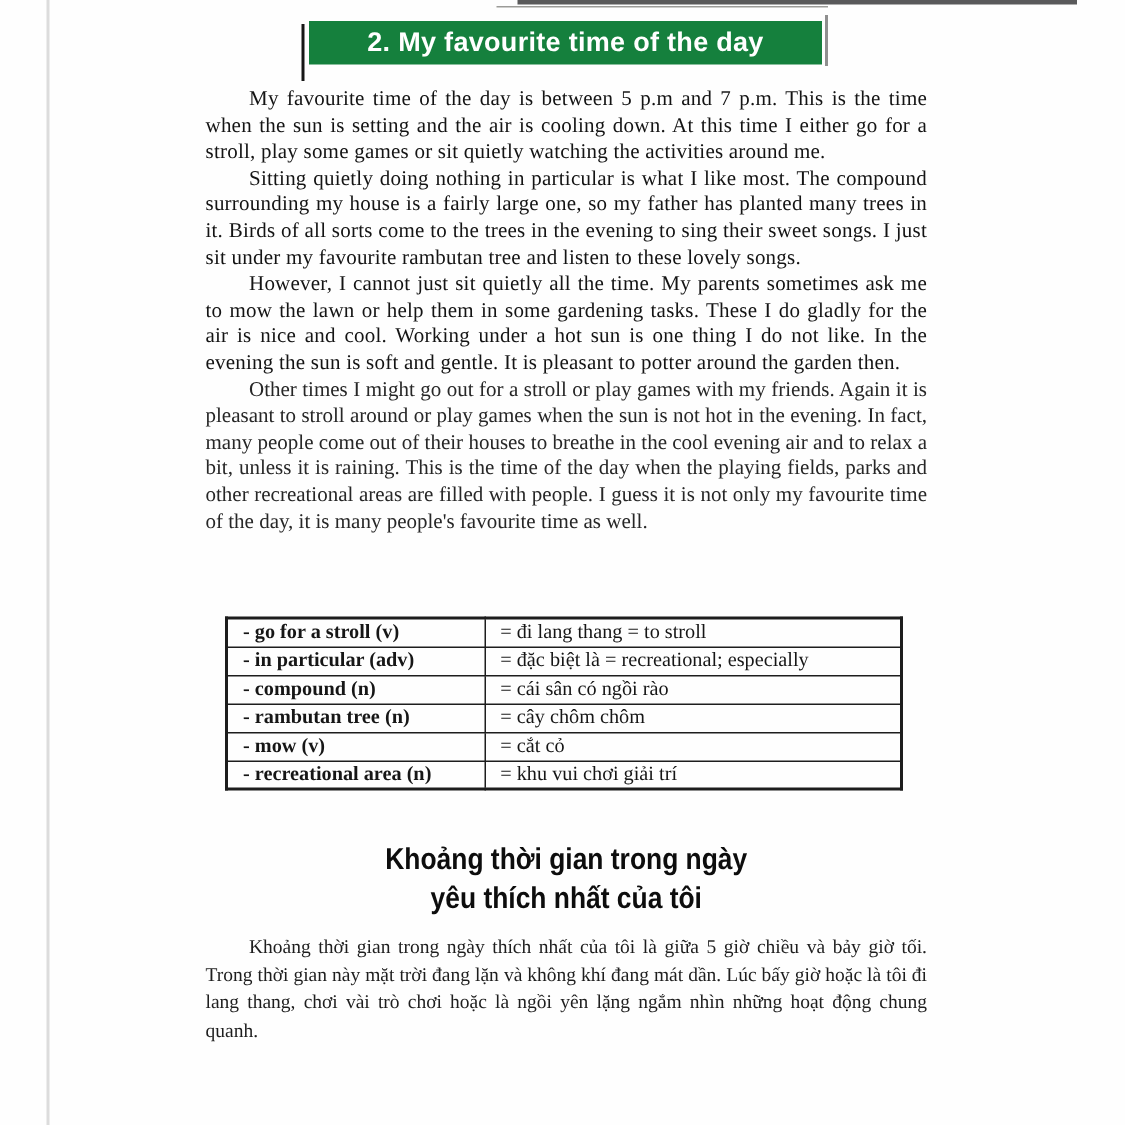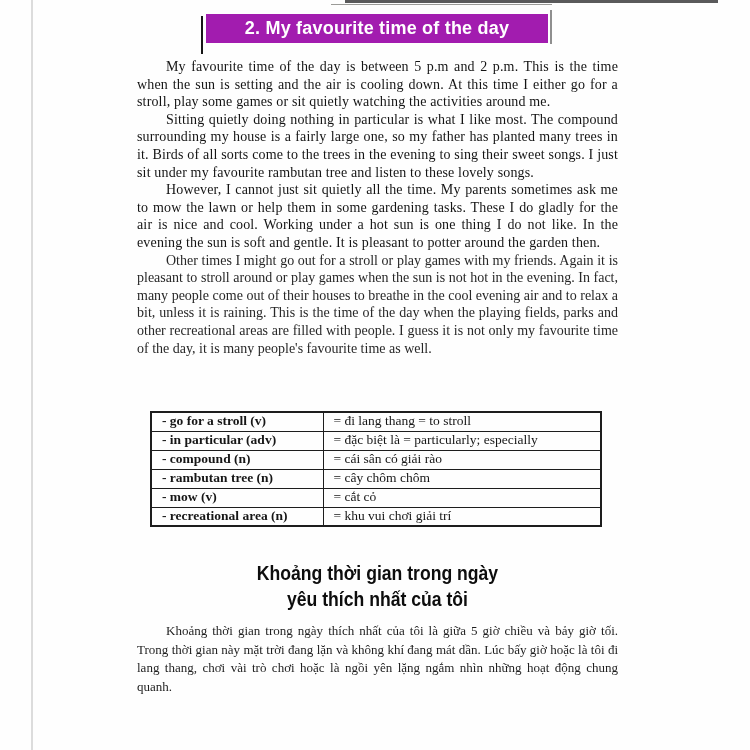--- a/index.html
+++ b/index.html
@@ -14,21 +14,21 @@
   .page { position: absolute; inset: 0; background: #fefefe; }
 
   
   .page-edge-line { position: absolute; left: 31px; top: 0; width: 2px; height: 750px; background: #dcdcdc; }
   .photo-top-line-1 { position: absolute; left: 345px; top: 0; width: 373px; height: 3px; background: #5a5a5b; }
   .photo-top-line-2 { position: absolute; left: 331px; top: 4px; width: 221px; height: 1px; background: #9b9b98; }
 
   
   .title-bar {
     position: absolute; left: 206px; top: 14px; width: 342px; height: 29px;
-    background: #a21caf;
+    background: #15803d;
     display: flex; align-items: center; justify-content: center;
   }
   .title-bar::before { content: ""; position: absolute; left: -5px; top: 2px; width: 2px; height: 38px; background: #161616; }
   .title-bar::after  { content: ""; position: absolute; right: -4px; top: -4px; width: 2px; height: 34px; background: #8f8f8f; }
   .title-text {
     color: #ffffff;
     font-family: "Liberation Sans", sans-serif;
     font-weight: bold; font-size: 18px; letter-spacing: 0.2px;
     white-space: nowrap;
   }
@@ -89,39 +89,39 @@
 
   <div class="page-edge-line"></div>
   <div class="photo-top-line-1"></div>
   <div class="photo-top-line-2"></div>
 
   <div class="title-bar">
     <span class="title-text">2. My favourite time of the day</span>
   </div>
 
   <div class="essay">
-    <p class="p-bookman">My favourite time of the day is between 5 p.m and 2 p.m. This is the time when the sun is setting and the air is cooling down. At this time I either go for a stroll, play some games or sit quietly watching the activities around me.</p>
+    <p class="p-bookman">My favourite time of the day is between 5 p.m and 7 p.m. This is the time when the sun is setting and the air is cooling down. At this time I either go for a stroll, play some games or sit quietly watching the activities around me.</p>
     <p class="p-bookman">Sitting quietly doing nothing in particular is what I like most. The compound surrounding my house is a fairly large one, so my father has planted many trees in it. Birds of all sorts come to the trees in the evening to sing their sweet songs. I just sit under my favourite rambutan tree and listen to these lovely songs.</p>
     <p class="p-bookman">However, I cannot just sit quietly all the time. My parents sometimes ask me to mow the lawn or help them in some gardening tasks. These I do gladly for the air is nice and cool. Working under a hot sun is one thing I do not like. In the evening the sun is soft and gentle. It is pleasant to potter around the garden then.</p>
     <p class="p-times">Other times I might go out for a stroll or play games with my friends. Again it is pleasant to stroll around or play games when the sun is not hot in the evening. In fact, many people come out of their houses to breathe in the cool evening air and to relax a bit, unless it is raining. This is the time of the day when the playing fields, parks and other recreational areas are filled with people. I guess it is not only my favourite time of the day, it is many people's favourite time as well.</p>
   </div>
 
   <table class="vocab-table">
     <tbody>
       <tr>
         <td class="term">- go for a stroll (v)</td>
         <td class="def">= đi lang thang = to stroll</td>
       </tr>
       <tr>
         <td class="term">- in particular (adv)</td>
-        <td class="def">= đặc biệt là = particularly; especially</td>
+        <td class="def">= đặc biệt là = recreational; especially</td>
       </tr>
       <tr>
         <td class="term">- compound (n)</td>
-        <td class="def">= cái sân có giải rào</td>
+        <td class="def">= cái sân có ngồi rào</td>
       </tr>
       <tr>
         <td class="term">- rambutan tree (n)</td>
         <td class="def">= cây chôm chôm</td>
       </tr>
       <tr>
         <td class="term">- mow (v)</td>
         <td class="def">= cắt cỏ</td>
       </tr>
       <tr>

